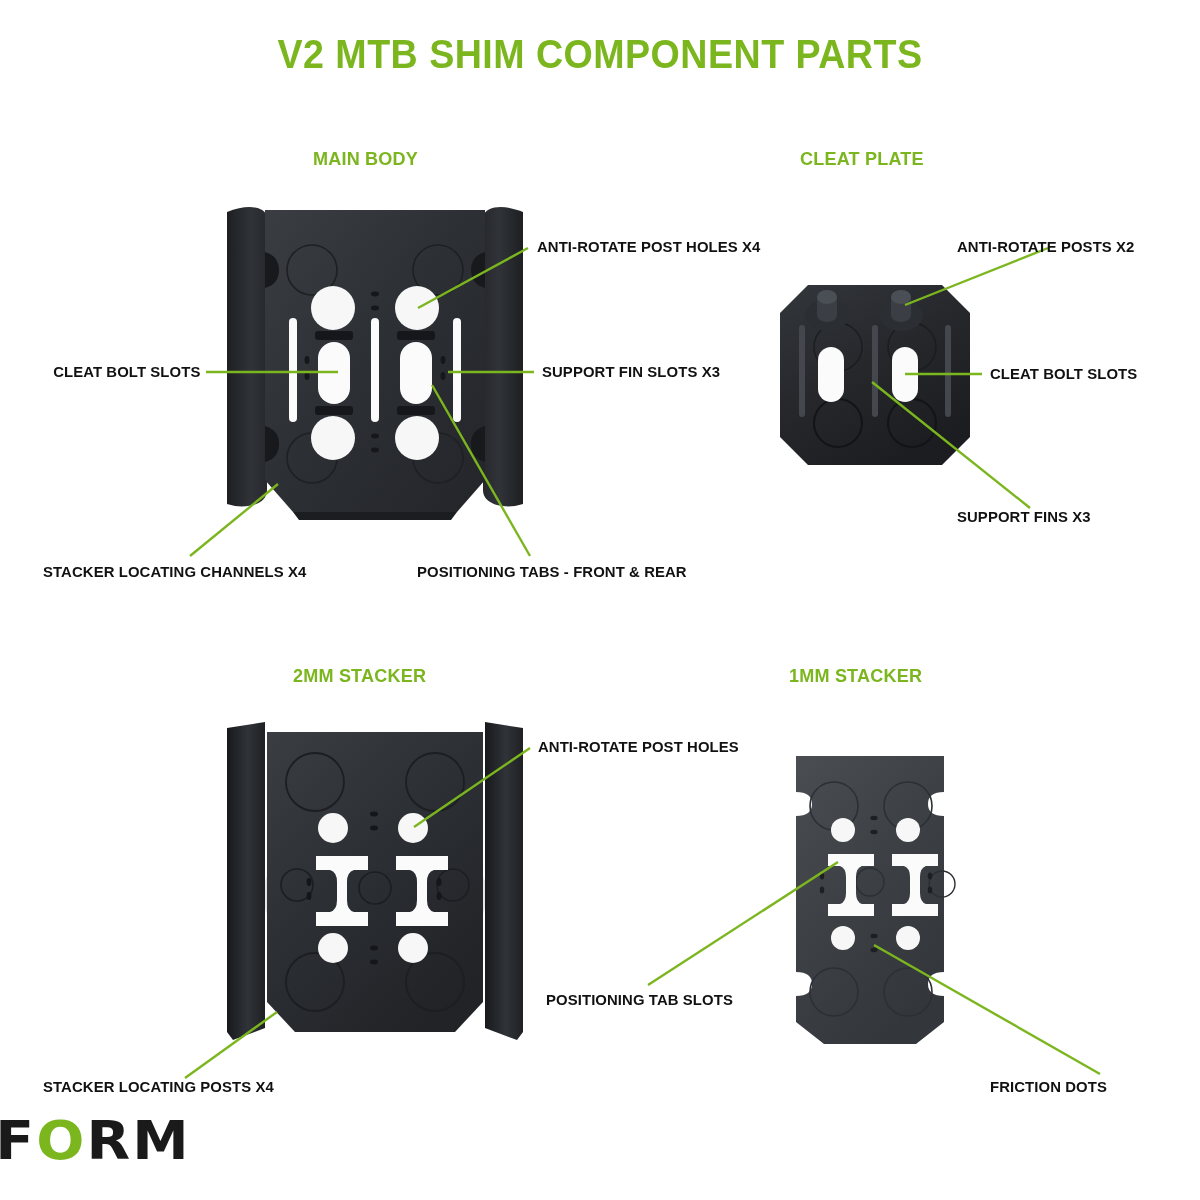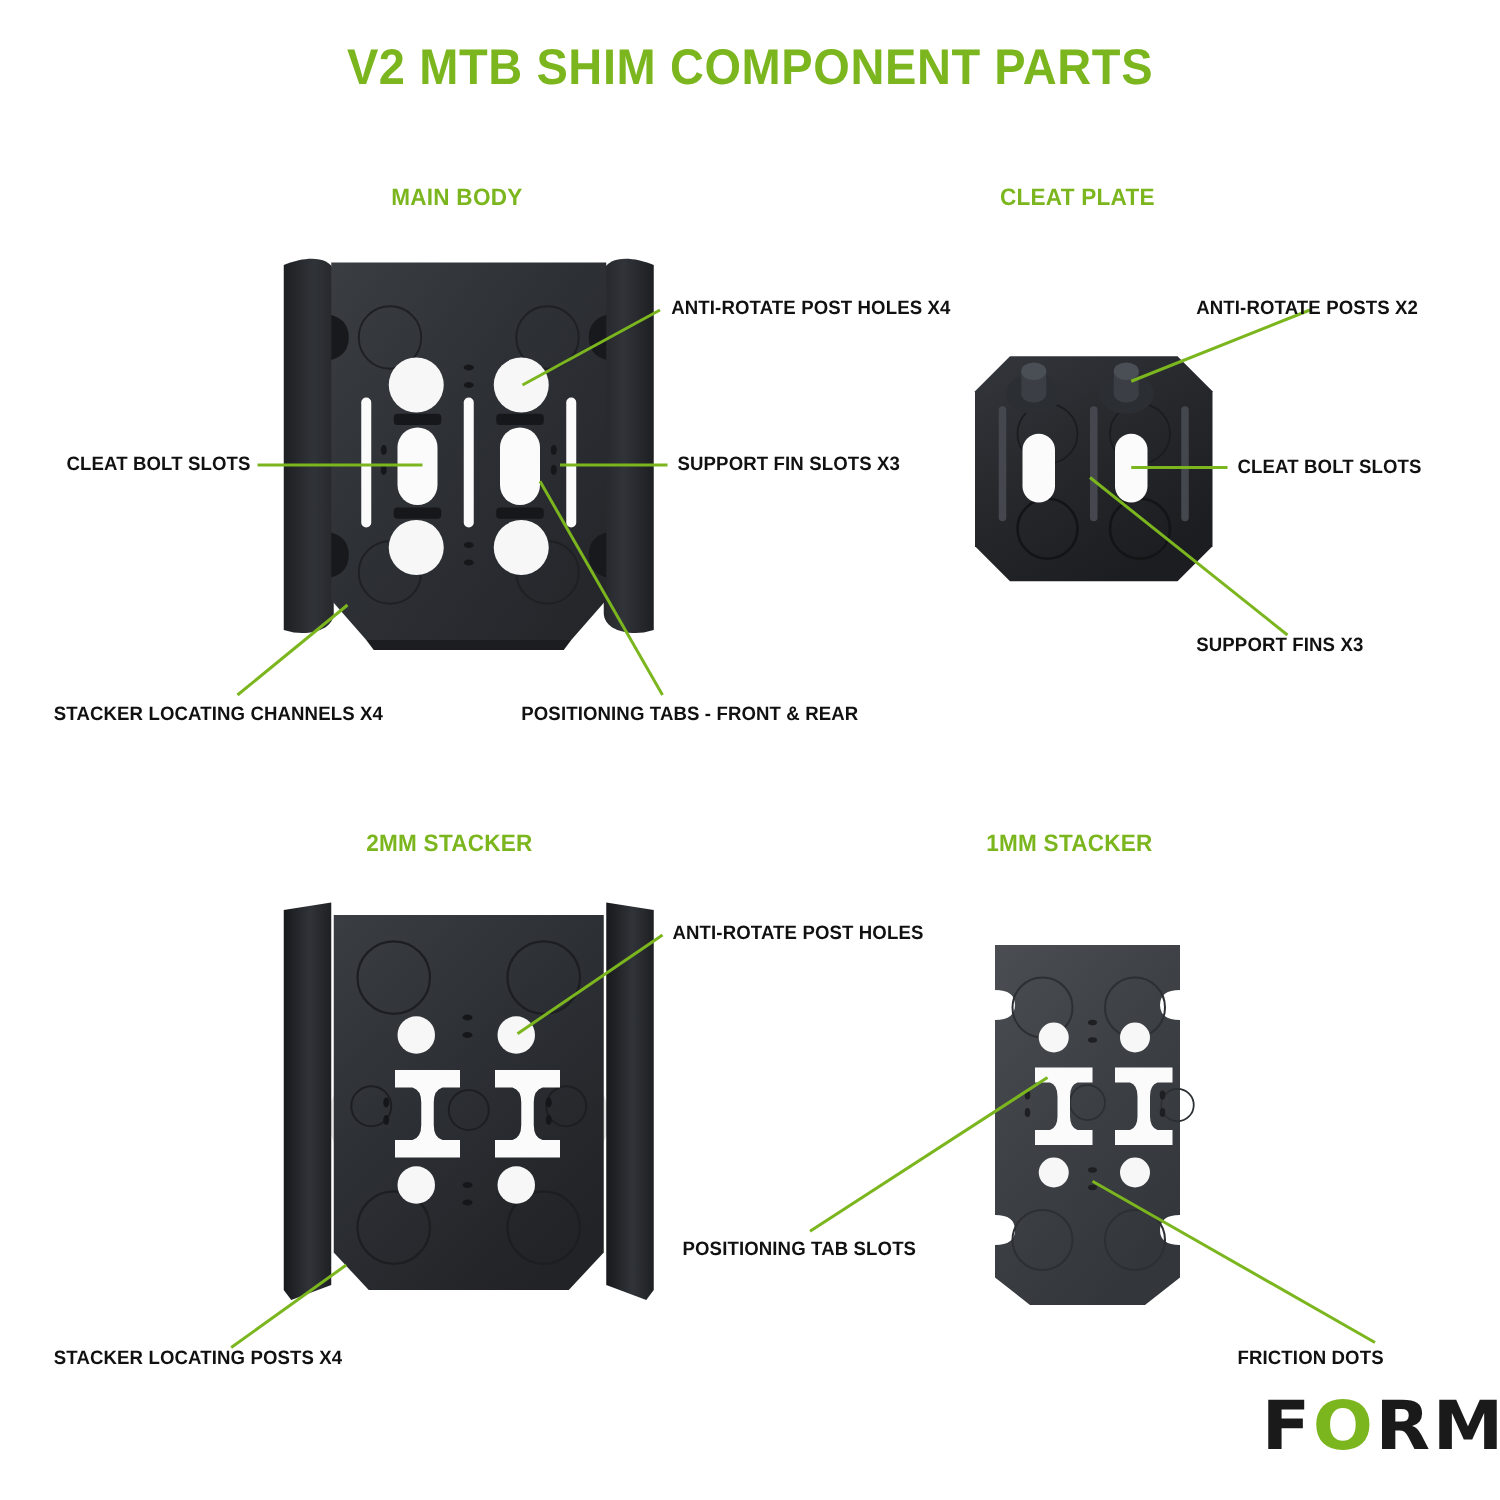--- a/index.html
+++ b/index.html
@@ -71,21 +71,21 @@
     stroke-width: 2.4;
     fill: none;
   }
 
   .part-svg { position: absolute; }
 
   .logo {
     position: absolute;
     left: 0; right: 0;
     bottom: 28px;
-    text-align: right;
+    text-align: left;
   }
   .logo-text {
     font-size: 54px;
     font-weight: 700;
     font-family: "DejaVu Sans", sans-serif;
     letter-spacing: 2px;
     color: #1a1a1a;
     display: inline-block;
     transform: scaleX(1.05);
   }

